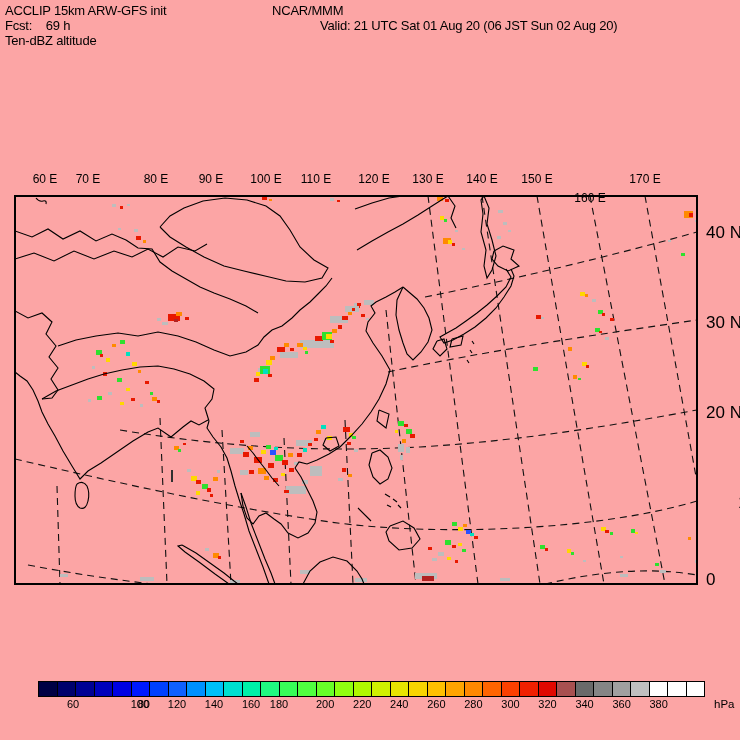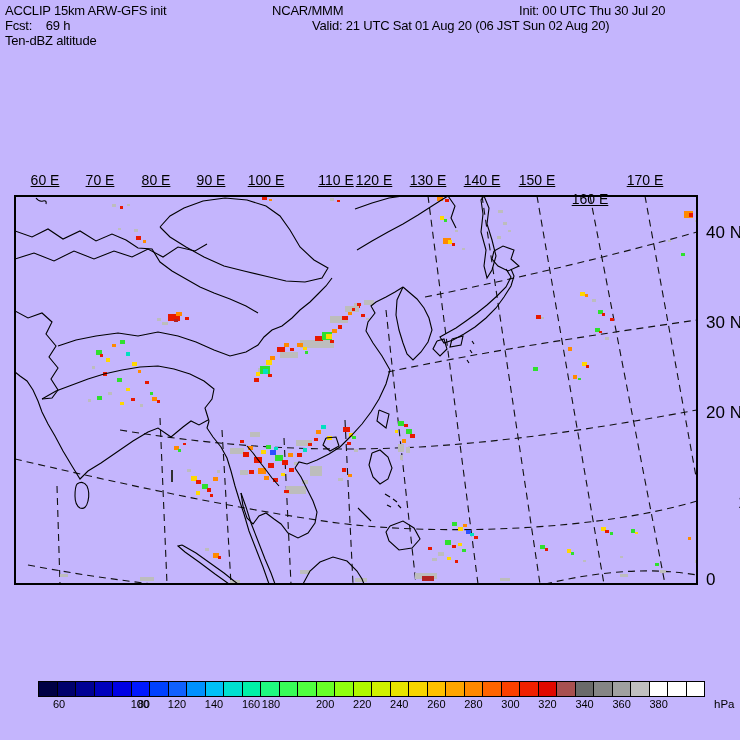--- a/index.html
+++ b/index.html
@@ -1,47 +1,46 @@
 <!DOCTYPE html>
 <html><head>
 <meta charset="utf-8">
 <style>
   html,body{margin:0;padding:0;background:#fff;}
-  #page{position:relative;width:740px;height:740px;background:#c4b5fd;overflow:hidden;
+  #page{position:relative;width:740px;height:740px;background:#fca5a5;overflow:hidden;
         font-family:"Liberation Sans",sans-serif;color:#000;}
   .hdr{position:absolute;font-size:13px;white-space:pre;letter-spacing:-0.2px;}
-  .lonlab{position:absolute;font-size:14px;transform:translateX(-50%);white-space:pre;text-decoration:underline;}
+  .lonlab{position:absolute;font-size:12px;transform:translateX(-50%);white-space:pre;}
   .latlab{position:absolute;font-size:17px;white-space:pre;}
   #mapsvg{position:absolute;left:0;top:0;}
   #cbar{position:absolute;display:flex;border:1px solid #000;box-sizing:border-box;}
   .cbcell{height:100%;border-right:1px solid #000;box-sizing:border-box;flex:1 1 auto;}
   .cbcell:last-child{border-right:none;}
   .cblab{position:absolute;font-size:11px;transform:translateX(-50%);}
   .cbunit{position:absolute;font-size:11.5px;}
   .minfo{position:absolute;display:flex;justify-content:space-between;
          font-size:11px;color:#3a3a52;white-space:pre;}
 </style>
 </head>
 <body>
 
 <div id="page">
   <div class="hdr" style="left:5px;top:3px">ACCLIP 15km ARW-GFS init</div>
   <div class="hdr" style="left:272px;top:3px">NCAR/MMM</div>
-  <div class="hdr" style="left:519px;top:3px">Init: 00 UTC Thu 30 Jul 20</div>
   <div class="hdr" style="left:5px;top:18px">Fcst:    69 h</div>
-  <div class="hdr" style="left:312px;top:18px">Valid: 21 UTC Sat 01 Aug 20 (06 JST Sun 02 Aug 20)</div>
+  <div class="hdr" style="left:320px;top:18px">Valid: 21 UTC Sat 01 Aug 20 (06 JST Sun 02 Aug 20)</div>
   <div class="hdr" style="left:5px;top:33px">Ten-dBZ altitude</div>
 
   <div id="lonlabels">
       <div class="lonlab" style="left: 45px; top: 172px;">60 E</div>
-      <div class="lonlab" style="left: 100px; top: 172px;">70 E</div>
+      <div class="lonlab" style="left: 88px; top: 172px;">70 E</div>
       <div class="lonlab" style="left: 156px; top: 172px;">80 E</div>
       <div class="lonlab" style="left: 211px; top: 172px;">90 E</div>
       <div class="lonlab" style="left: 266px; top: 172px;">100 E</div>
-      <div class="lonlab" style="left: 336px; top: 172px;">110 E</div>
+      <div class="lonlab" style="left: 316px; top: 172px;">110 E</div>
       <div class="lonlab" style="left: 374px; top: 172px; text-align: right;">120 E</div>
       <div class="lonlab" style="left: 428px; top: 172px;">130 E</div>
       <div class="lonlab" style="left: 482px; top: 172px;">140 E</div>
       <div class="lonlab" style="left: 537px; top: 172px;">150 E</div>
       <div class="lonlab" style="left: 590px; top: 172px; margin-top: 19px;">160 E</div>
       <div class="lonlab" style="left: 645px; top: 172px;">170 E</div>
     </div>
   <div id="latlabels">
       <div class="latlab" style="left: 706px; top: 223px;">40 N</div>
       <div class="latlab" style="left: 706px; top: 313px;">30 N</div>
@@ -361,27 +360,27 @@
       <div class="cbcell" style="background: rgb(168, 80, 80);"></div>
       <div class="cbcell" style="background: rgb(106, 106, 106);"></div>
       <div class="cbcell" style="background: rgb(133, 133, 133);"></div>
       <div class="cbcell" style="background: rgb(160, 160, 160);"></div>
       <div class="cbcell" style="background: rgb(192, 192, 192);"></div>
       <div class="cbcell" style="background: rgb(255, 255, 255);"></div>
       <div class="cbcell" style="background: rgb(255, 255, 255);"></div>
       <div class="cbcell" style="background: rgb(255, 255, 255);"></div>
     </div>
   <div id="cbarlabels">
-      <div class="cblab" style="left: 59px; top: 698px;">60</div>
+      <div class="cblab" style="left: 73px; top: 698px;">60</div>
       <div class="cblab" style="left: 102.847px; top: 698px; margin-left: 41px;">80</div>
       <div class="cblab" style="left: 139.903px; top: 698px;">100</div>
       <div class="cblab" style="left: 176.958px; top: 698px;">120</div>
       <div class="cblab" style="left: 214.014px; top: 698px;">140</div>
       <div class="cblab" style="left: 251.069px; top: 698px;">160</div>
-      <div class="cblab" style="left: 271px; top: 698px;">180</div>
+      <div class="cblab" style="left: 279px; top: 698px;">180</div>
       <div class="cblab" style="left: 325.181px; top: 698px;">200</div>
       <div class="cblab" style="left: 362.236px; top: 698px;">220</div>
       <div class="cblab" style="left: 399.292px; top: 698px;">240</div>
       <div class="cblab" style="left: 436.347px; top: 698px;">260</div>
       <div class="cblab" style="left: 473.403px; top: 698px;">280</div>
       <div class="cblab" style="left: 510.458px; top: 698px;">300</div>
       <div class="cblab" style="left: 547.514px; top: 698px;">320</div>
       <div class="cblab" style="left: 584.569px; top: 698px;">340</div>
       <div class="cblab" style="left: 621.625px; top: 698px;">360</div>
       <div class="cblab" style="left: 658.681px; top: 698px;">380</div>

